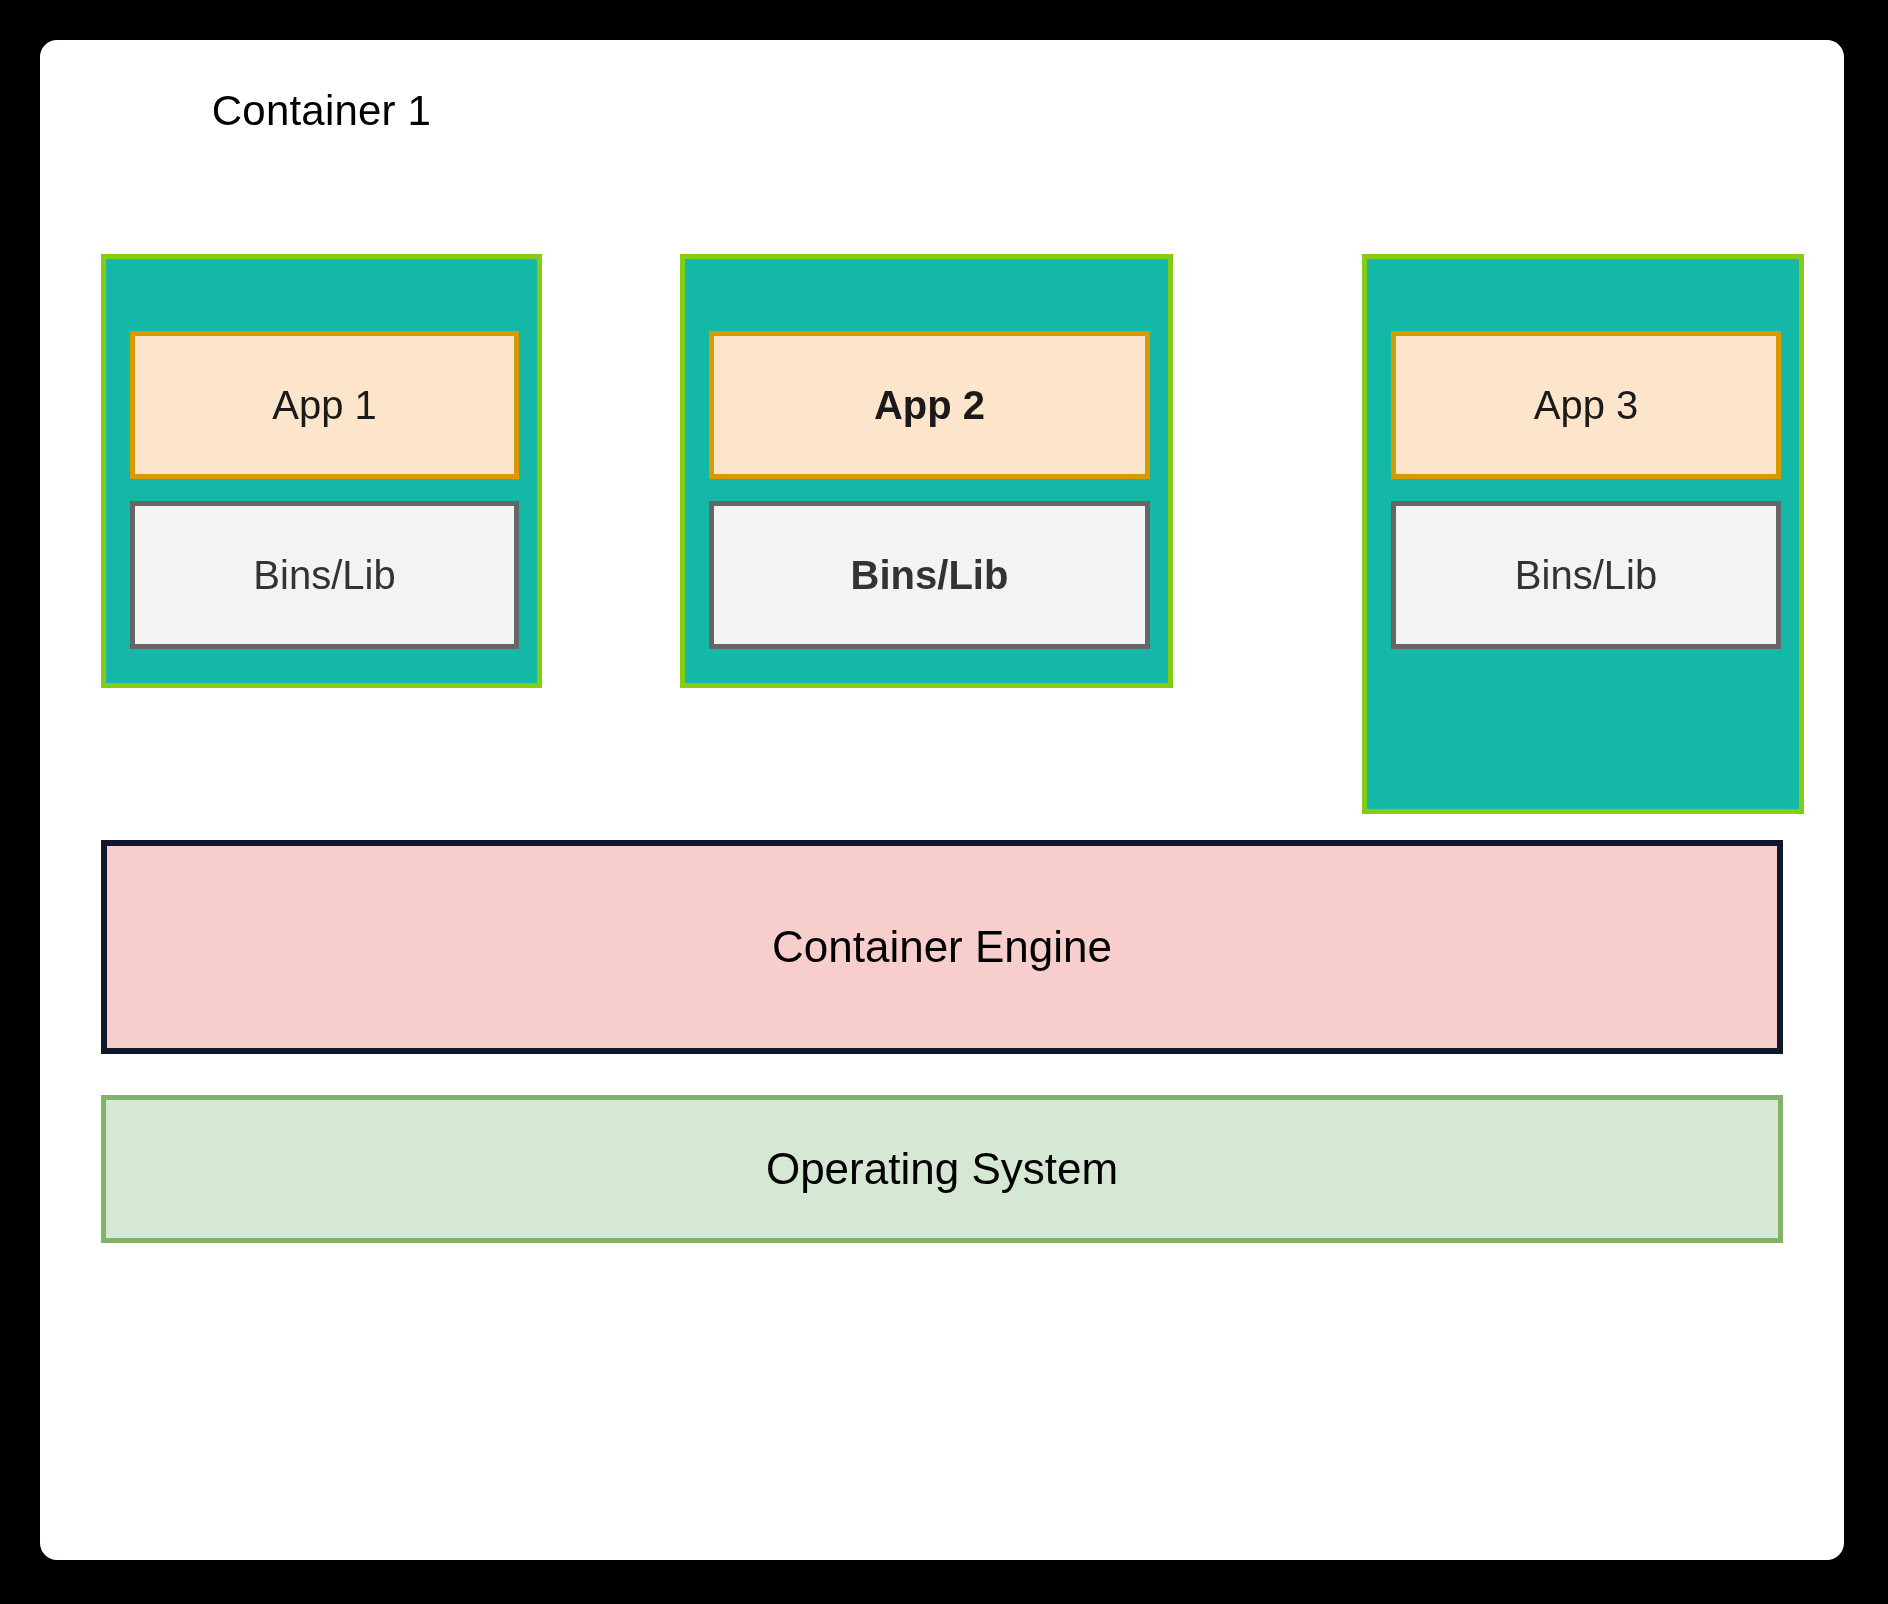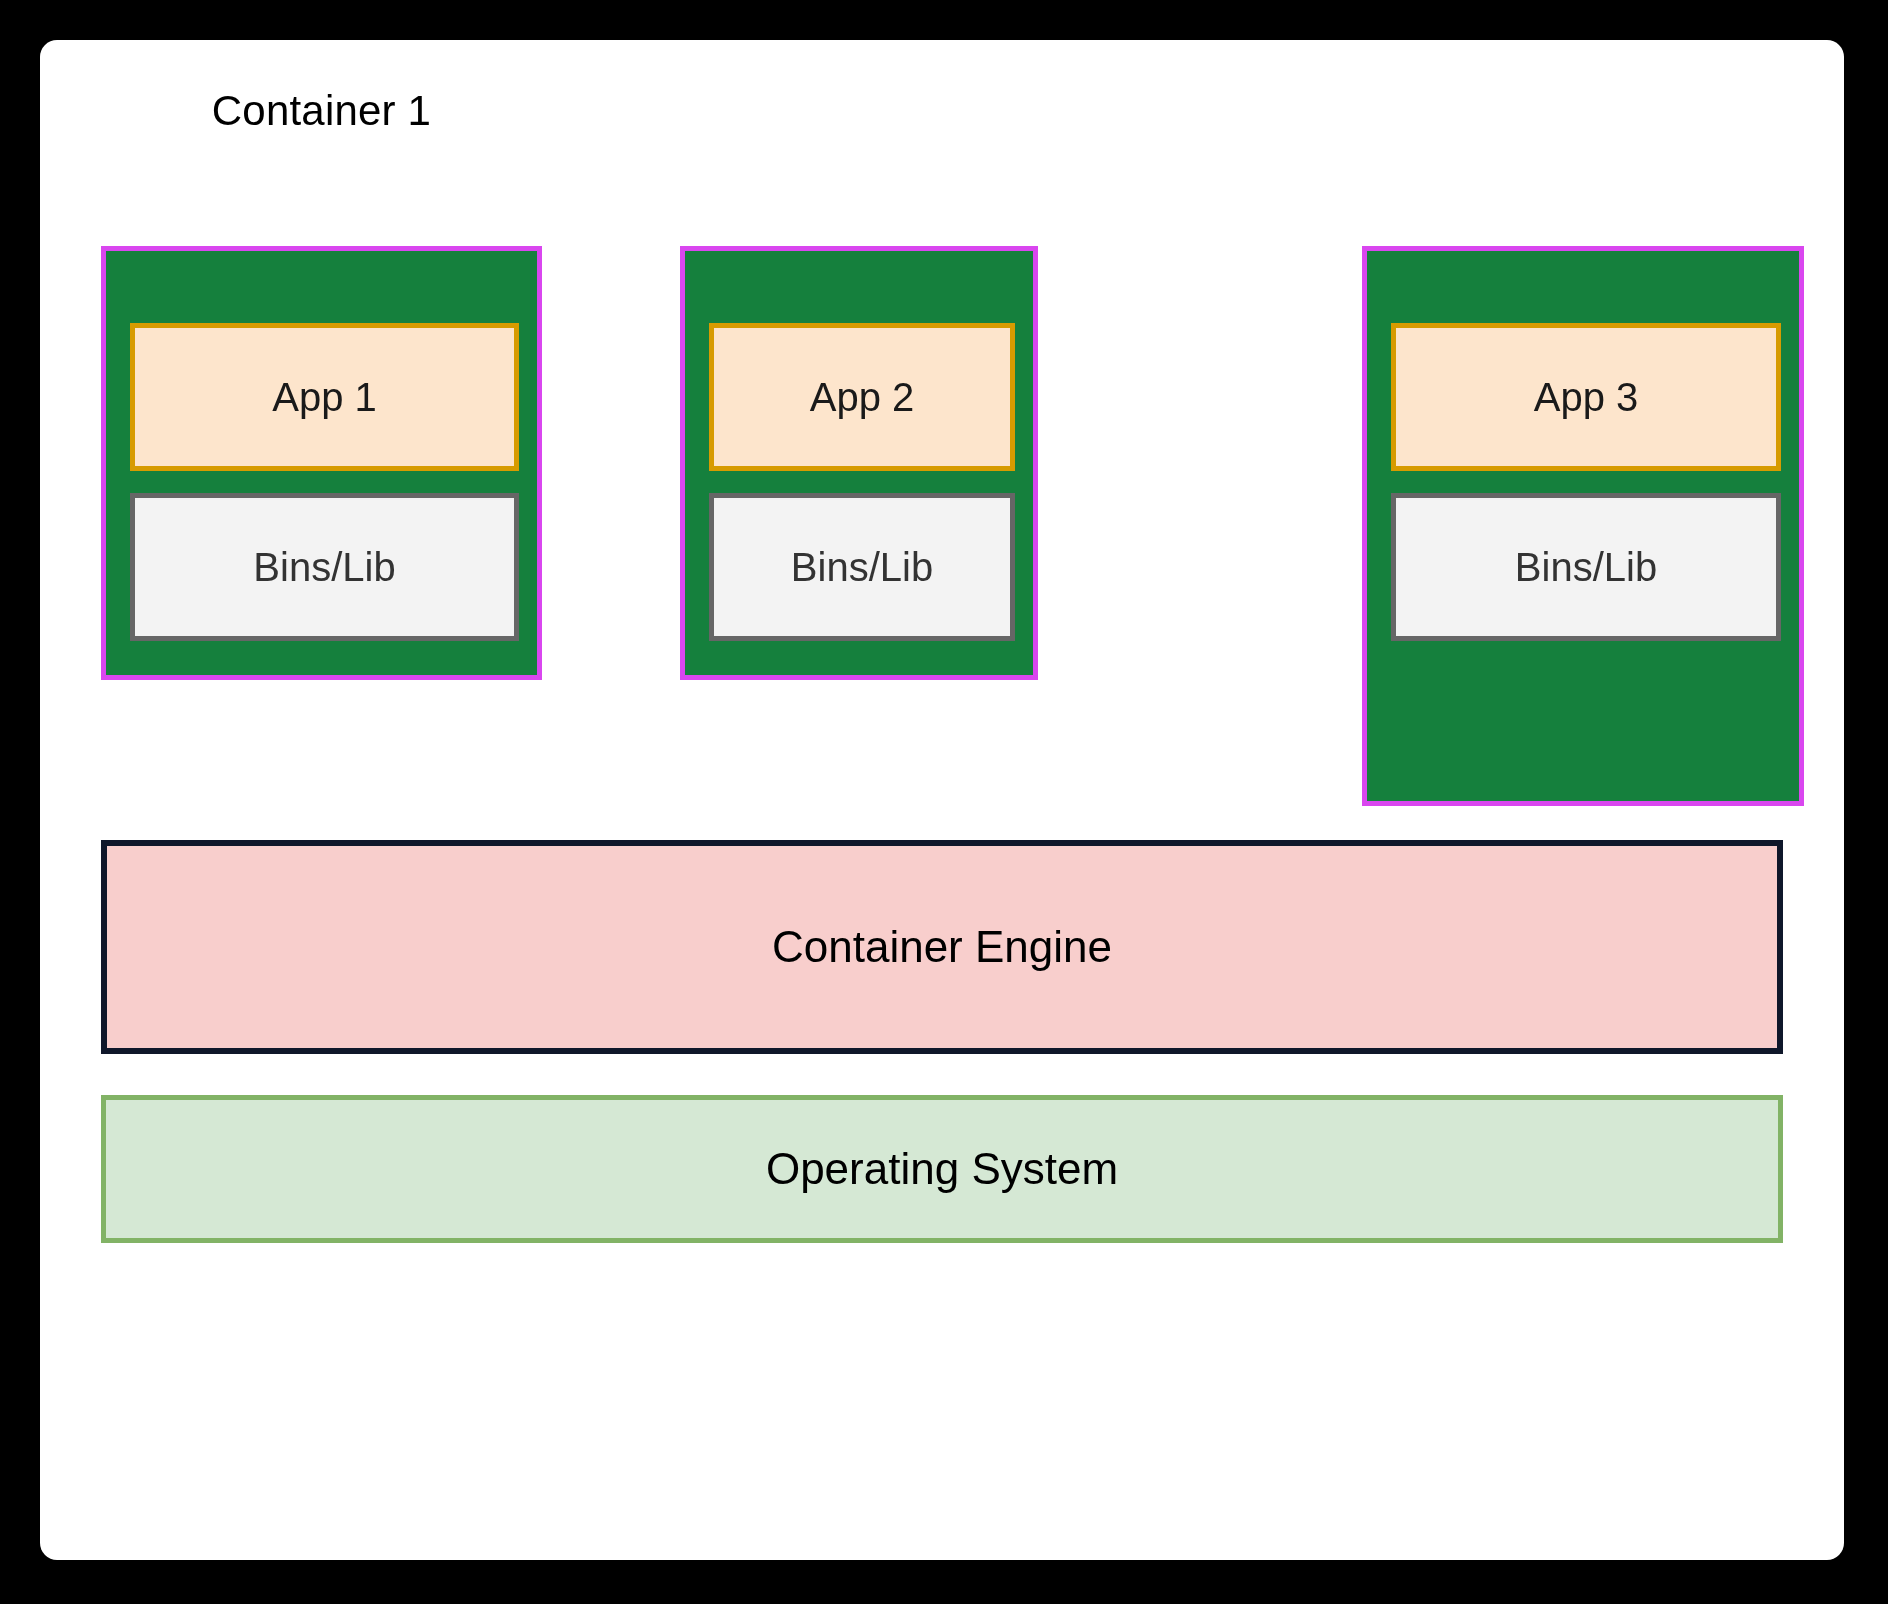--- a/index.html
+++ b/index.html
@@ -53,27 +53,27 @@
     height: 48px;
     letter-spacing: 0.2px;
   }
   
   .col-1 .container-title { width: 441px; margin-left: 19px; }
   .col-2 .container-title { width: 443px; margin-left: 19px; }
   .col-3 .container-title { width: 442px; margin-left: 122px; }
 
   .container-box {
     position: absolute;
-    top: 156px;
+    top: 164px;
     box-sizing: border-box;
-    border: 5px solid #d946ef;
-    background: #15803d;
+    border: 5px solid #84cc16;
+    background: #14b8a6;
   }
   .col-1 .container-box { left: 19px;  width: 441px; height: 434px; }
-  .col-2 .container-box { left: 19px;  width: 358px; height: 434px; }
+  .col-2 .container-box { left: 19px;  width: 493px; height: 434px; font-weight: bold; }
   .col-3 .container-box { left: 122px; width: 442px; height: 560px; }
 
   .inner-box {
     position: absolute;
     left: 24px;
     right: 18px;
     box-sizing: border-box;
     display: flex;
     align-items: center;
     justify-content: center;

